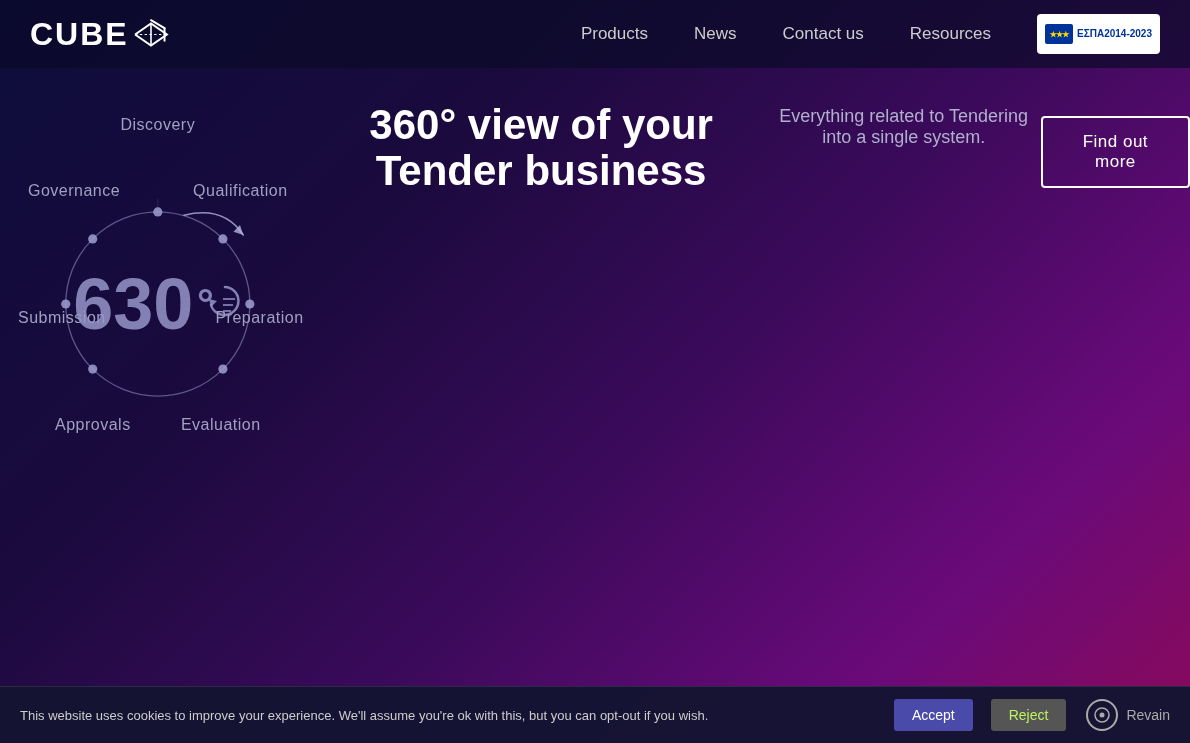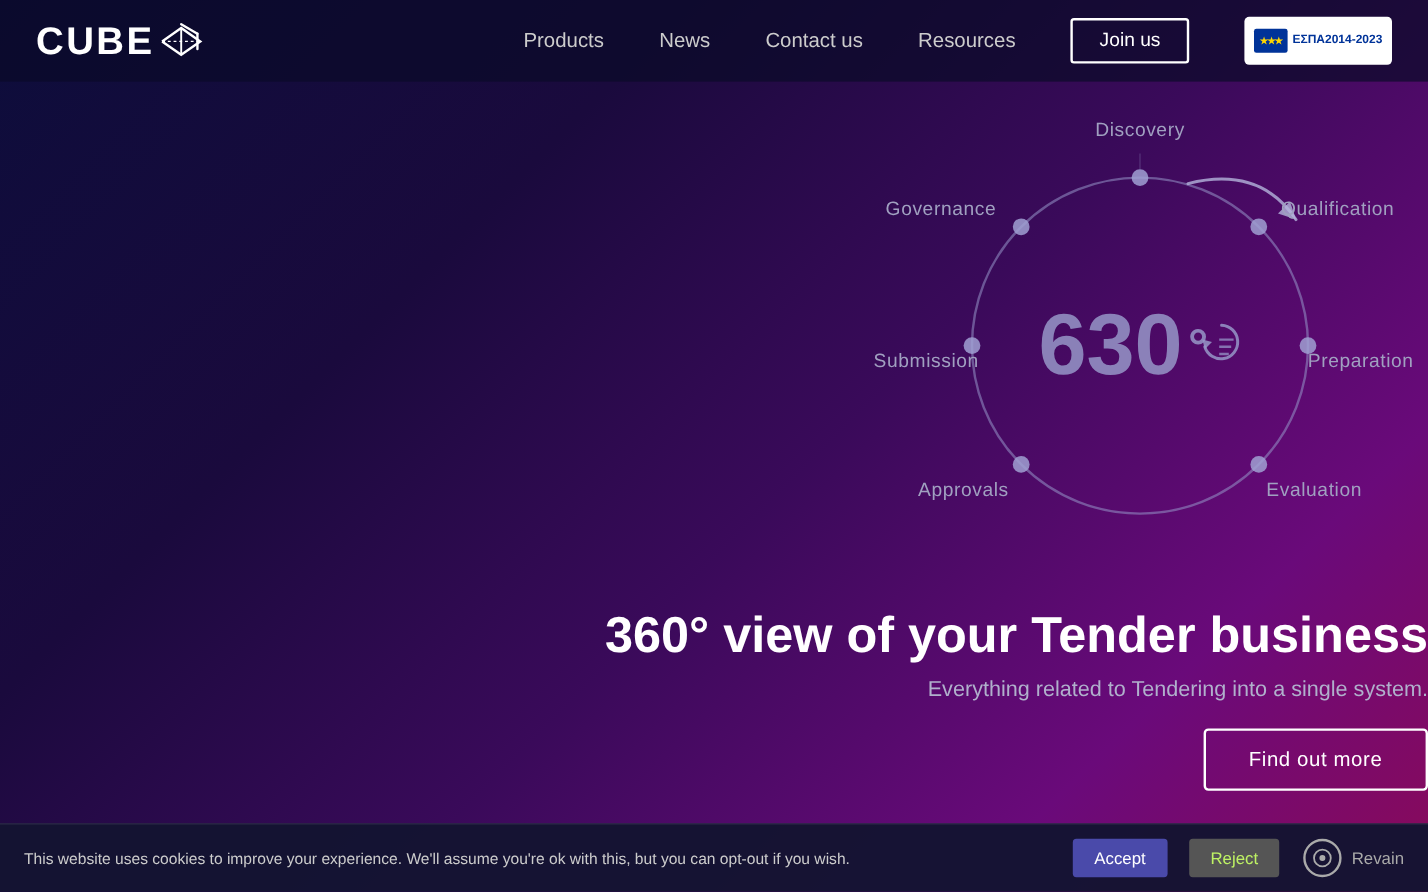--- a/index.html
+++ b/index.html
@@ -112,24 +112,24 @@
       font-size: 10px;
       color: #003399;
       align-items: flex-end;
     }
 
     
     .hero {
       position: relative;
       z-index: 5;
       display: flex;
-      flex-direction: column;
-      align-items: flex-end;
-      justify-content: center;
-      padding-top: 10px;
+      flex-direction: row;
+      align-items: flex-start;
+      justify-content: center;
+      padding-top: 26px;
     }
 
     
     .circle-diagram {
       position: relative;
       width: 480px;
       height: 420px;
       display: flex;
       align-items: center;
       justify-content: center;
@@ -284,21 +284,20 @@
       <polyline points="25,4 42,14" stroke="white" stroke-width="2.5" fill="none" stroke-linecap="round"></polyline>
       <polyline points="42,14 42,30" stroke="white" stroke-width="2.5" fill="none" stroke-linecap="round"></polyline>
     </svg>
   </div>
 
   <div class="nav-links">
     <a class="nav-link">Products</a>
     <a class="nav-link">News</a>
     <a class="nav-link">Contact us</a>
     <a class="nav-link">Resources</a>
-    <button class="join-btn">Join us</button>
     <div class="espa-badge">
       <div class="espa-eu-flag">
         <span>★★★</span>
       </div>
       <div class="espa-text">
         <span>ΕΣΠΑ</span>
         <span>2014-2023</span>
       </div>
     </div>
   </div>

